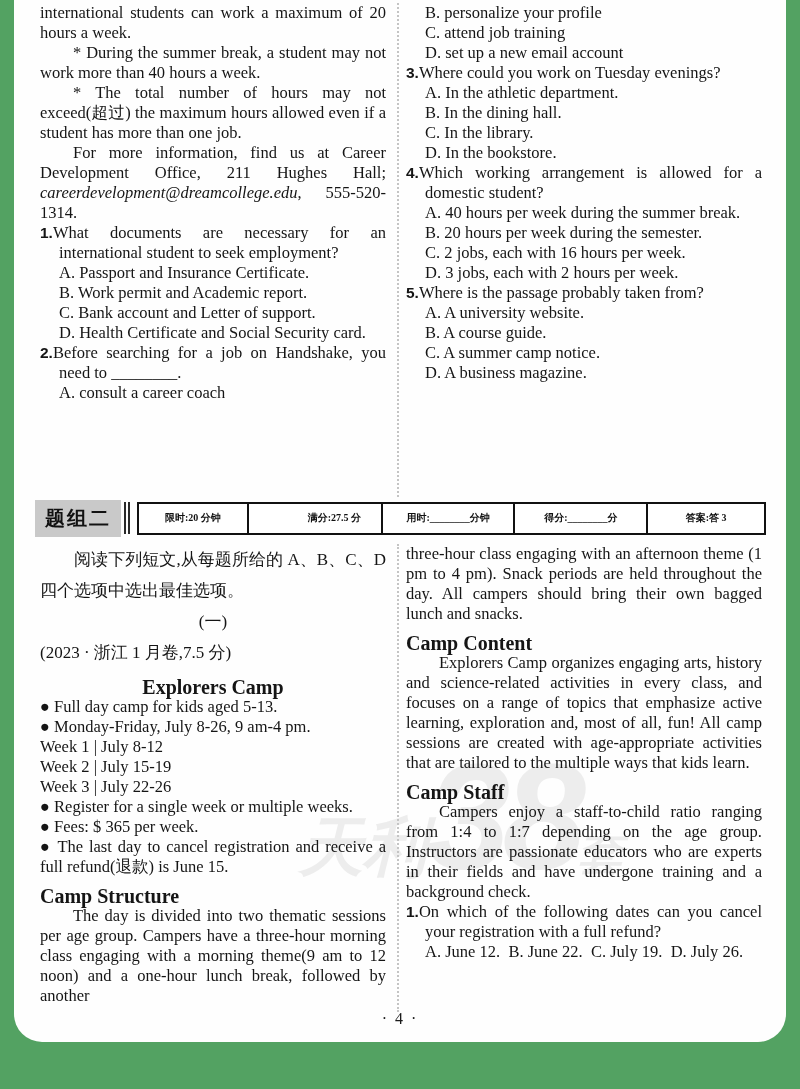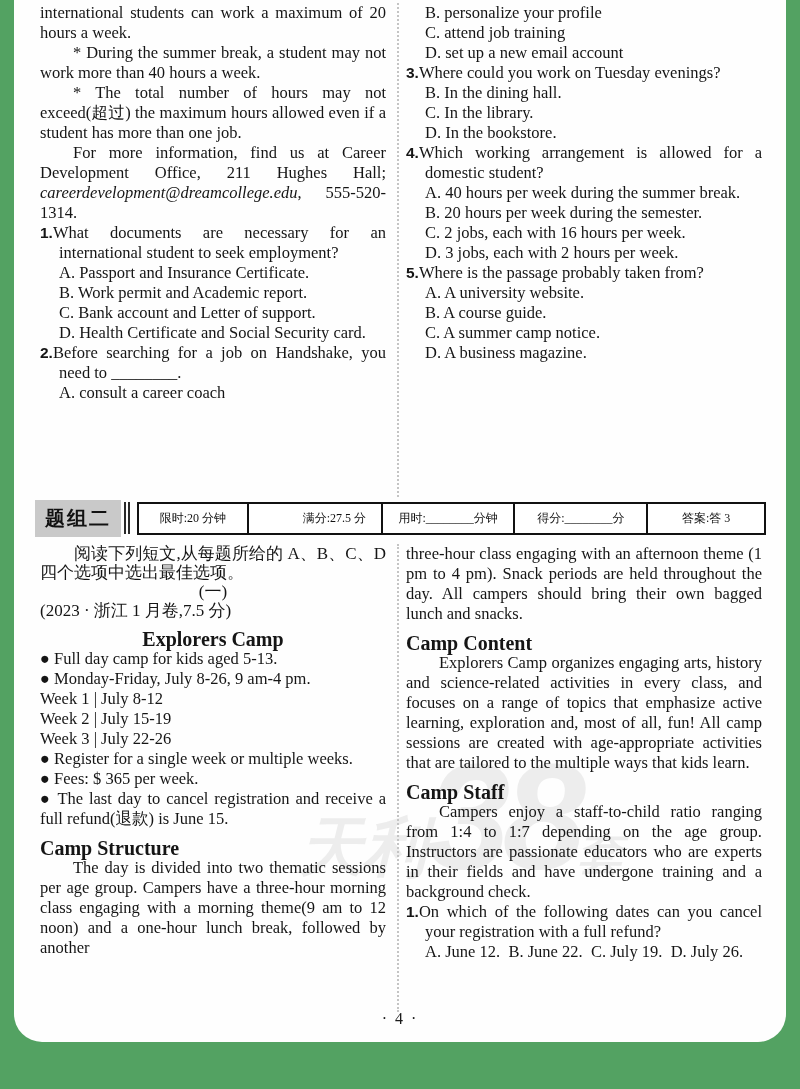--- a/index.html
+++ b/index.html
@@ -20,21 +20,21 @@
   .section.top{top:3px;height:494px;}
   .section.bottom{top:544px;height:468px;}
   .col{position:absolute;top:0;}
   .col.left{left:26px;width:346px;}
   .col.right{left:392px;width:356px;}
   .divider{
     position:absolute;left:383px;top:0;bottom:0;width:0;
     border-left:2px dotted #c4c4c4;
   }
   .blk{font-size:16.5px;line-height:20px;color:#151515;}
-  .cn{font-size:17px;line-height:19px;}
+  .cn{font-size:17px;line-height:31px;}
   .jp{text-align:justify;}
   .ind{text-indent:2em;}
   .ctr{text-align:center;text-indent:0;}
   .hb{font-weight:bold;font-size:20px;margin-top:9px;}
   .q{padding-left:19px;text-indent:-19px;}
   .qnum{
     font-family:"Liberation Sans", sans-serif;
     font-weight:bold;font-size:15.5px;
   }
   .opt{padding-left:19px;}
@@ -53,22 +53,23 @@
   .banner-dbar{
     width:2px;height:32px;margin:0 7px 0 3px;
     border-left:2px solid #2a2a2a;border-right:2px solid #2a2a2a;
   }
   .banner-table{
     flex:1;display:flex;height:29px;
     border:2.5px solid #111;background:#fff;
   }
   .bcell{
     display:flex;align-items:center;justify-content:center;
-    font-size:12px;color:#111;white-space:nowrap;
+    font-size:10px;color:#111;white-space:nowrap;
     border-right:2px solid #111;
+    font-weight:bold;
   }
   .bcell:last-child{border-right:none;}
   .bc0{flex:125 0 0;} .bc1{flex:108 0 0;padding-left:39px;} .bc2{flex:151 0 0;} .bc3{flex:152 0 0;} .bc4{flex:134 0 0;}
 
   .page-number{
     position:absolute;left:0;right:0;top:1010px;
     text-align:center;font-size:16px;color:#1a1a1a;letter-spacing:2px;
   }
   .watermark{
     position:absolute;left:285px;top:742px;
@@ -107,20 +108,21 @@
           <div class="blk opt"><span>C. Bank account and Letter of support.</span></div>
           <div class="blk opt"><span>D. Health Certificate and Social Security card.</span></div>
           <div class="blk q jp"><span class="qnum">2.</span><span>Before searching for a job on Handshake, you need to ________.</span></div>
           <div class="blk opt"><span>A. consult a career coach</span></div>
         </div>
       <div class="col right">
           <div class="blk opt"><span>B. personalize your profile</span></div>
           <div class="blk opt"><span>C. attend job training</span></div>
           <div class="blk opt"><span>D. set up a new email account</span></div>
           <div class="blk q jp"><span class="qnum">3.</span><span>Where could you work on Tuesday evenings?</span></div>
+          <div class="blk opt"><span>A. In the athletic department.</span></div>
           <div class="blk opt"><span>B. In the dining hall.</span></div>
           <div class="blk opt"><span>C. In the library.</span></div>
           <div class="blk opt"><span>D. In the bookstore.</span></div>
           <div class="blk q jp"><span class="qnum">4.</span><span>Which working arrangement is allowed for a domestic student?</span></div>
           <div class="blk opt"><span>A. 40 hours per week during the summer break.</span></div>
           <div class="blk opt"><span>B. 20 hours per week during the semester.</span></div>
           <div class="blk opt"><span>C. 2 jobs, each with 16 hours per week.</span></div>
           <div class="blk opt"><span>D. 3 jobs, each with 2 hours per week.</span></div>
           <div class="blk q jp"><span class="qnum">5.</span><span>Where is the passage probably taken from?</span></div>
           <div class="blk opt"><span>A. A university website.</span></div>

